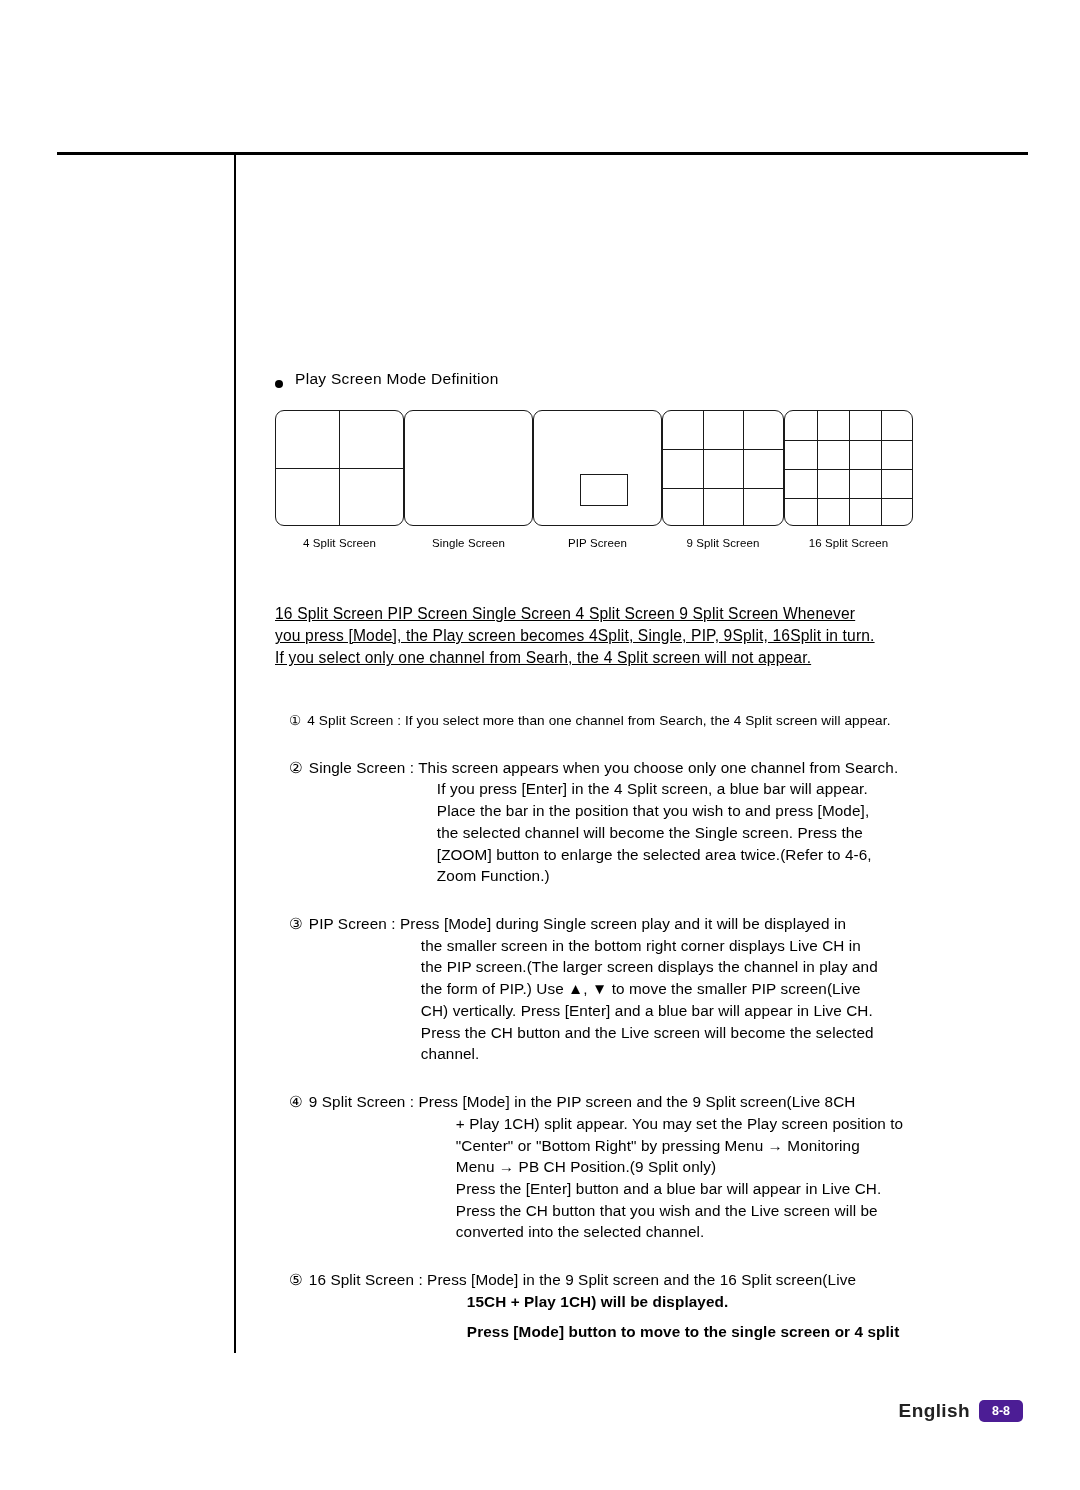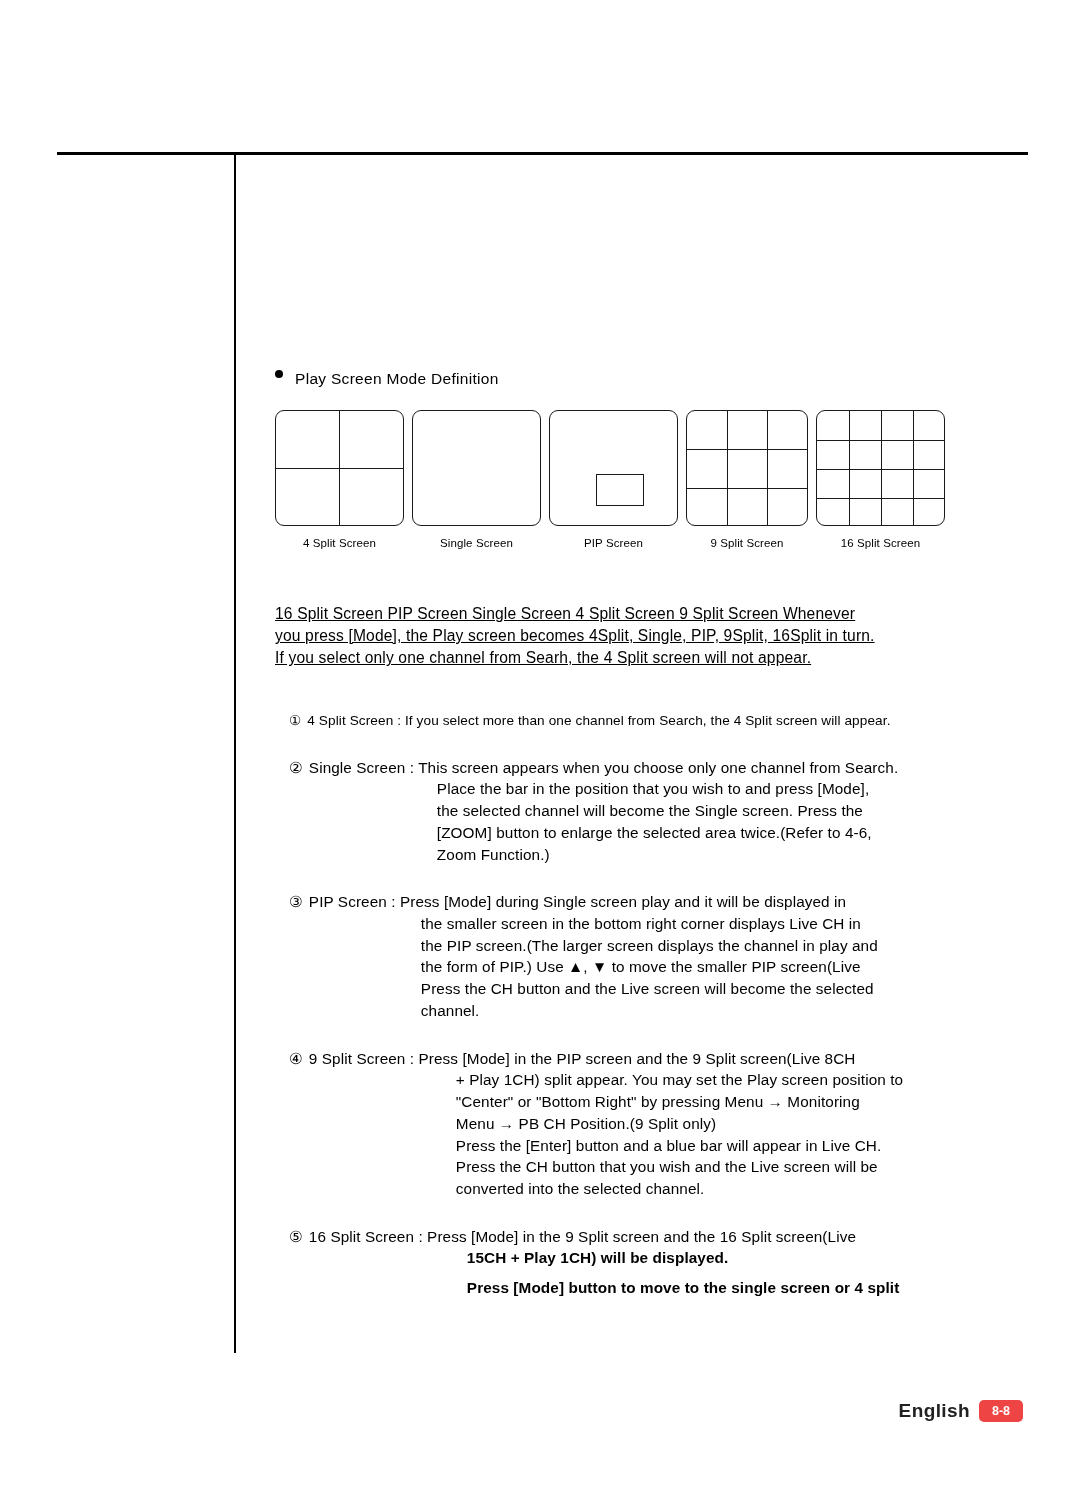--- a/index.html
+++ b/index.html
@@ -38,40 +38,39 @@
   .content {
     position: absolute;
     left: 275px;
     top: 370px;
     width: 680px;
   }
 
   
   .bullet-line {
     display: flex;
-    align-items: flex-start;
+    align-items: flex-end;
     font-size: 15.5px;
     letter-spacing: 0.3px;
     margin-bottom: 22px;
   }
   .bullet-dot {
     width: 8px;
     height: 8px;
     border-radius: 50%;
     background: #000000;
     display: inline-block;
     margin-right: 12px;
     flex: none;
   }
 
   
   .figures {
     display: flex;
     align-items: flex-start;
-    gap: 8px;
     margin-left: 0px;
   }
   .fig-col {
     display: flex;
     flex-direction: column;
     align-items: center;
   }
   .fig-box {
     border: 1.6px solid #1a1a1a;
     border-radius: 9px;
@@ -183,21 +182,21 @@
     align-items: flex-end;
     gap: 9px;
   }
   .footer-lang {
     font-size: 19px;
     font-weight: bold;
     color: #222;
     letter-spacing: 0.4px;
   }
   .page-badge {
-    background: #ef4444;
+    background: #4c1d95;
     color: #ffffff;
     font-size: 12.5px;
     font-weight: bold;
     border-radius: 5px;
     padding: 5px 9px 5px 9px;
     line-height: 1;
     min-width: 26px;
     text-align: center;
   }
 </style>
@@ -268,34 +267,36 @@
 
   <div class="item small-item" style="margin-top:42px; margin-left:14px;">
     <span class="num">①</span>
     <span class="body">4 Split Screen : If you select more than one channel from Search, the 4 Split screen will appear.</span>
   </div>
 
   <div class="item" style="margin-left:14px;">
     <span class="num">②</span>
     <span class="body">
       <span class="hang-s">Single Screen : This screen appears when you choose only one channel from Search.</span>
+      <span class="hang-s2">If you press [Enter] in the 4 Split screen, a blue bar will appear.</span>
       <span class="hang-s2">Place the bar in the position that you wish to and press [Mode],</span>
       <span class="hang-s2">the selected channel will become the Single screen. Press the</span>
       <span class="hang-s2">[ZOOM] button to enlarge the selected area twice.(Refer to 4-6,</span>
       <span class="hang-s2">Zoom Function.)</span>
     </span>
   </div>
 
   <div class="item" style="margin-left:14px;">
     <span class="num">③</span>
     <span class="body">
       <span class="hang-p">PIP Screen : Press [Mode] during Single screen play and it will be displayed in</span>
       <span class="hang-p2">the smaller screen in the bottom right corner displays Live CH in</span>
       <span class="hang-p2">the PIP screen.(The larger screen displays the channel in play and</span>
       <span class="hang-p2">the form of PIP.) Use ▲, ▼ to move the smaller PIP screen(Live</span>
+      <span class="hang-p2">CH) vertically. Press [Enter] and a blue bar will appear in Live CH.</span>
       <span class="hang-p2">Press the CH button and the Live screen will become the selected</span>
       <span class="hang-p2">channel.</span>
     </span>
   </div>
 
   <div class="item" style="margin-left:14px;">
     <span class="num">④</span>
     <span class="body">
       <span class="hang">9 Split Screen :  Press [Mode] in the PIP screen and the 9 Split screen(Live 8CH</span>
       <span class="hang2">+ Play 1CH) split appear. You may set the Play screen position to</span>

